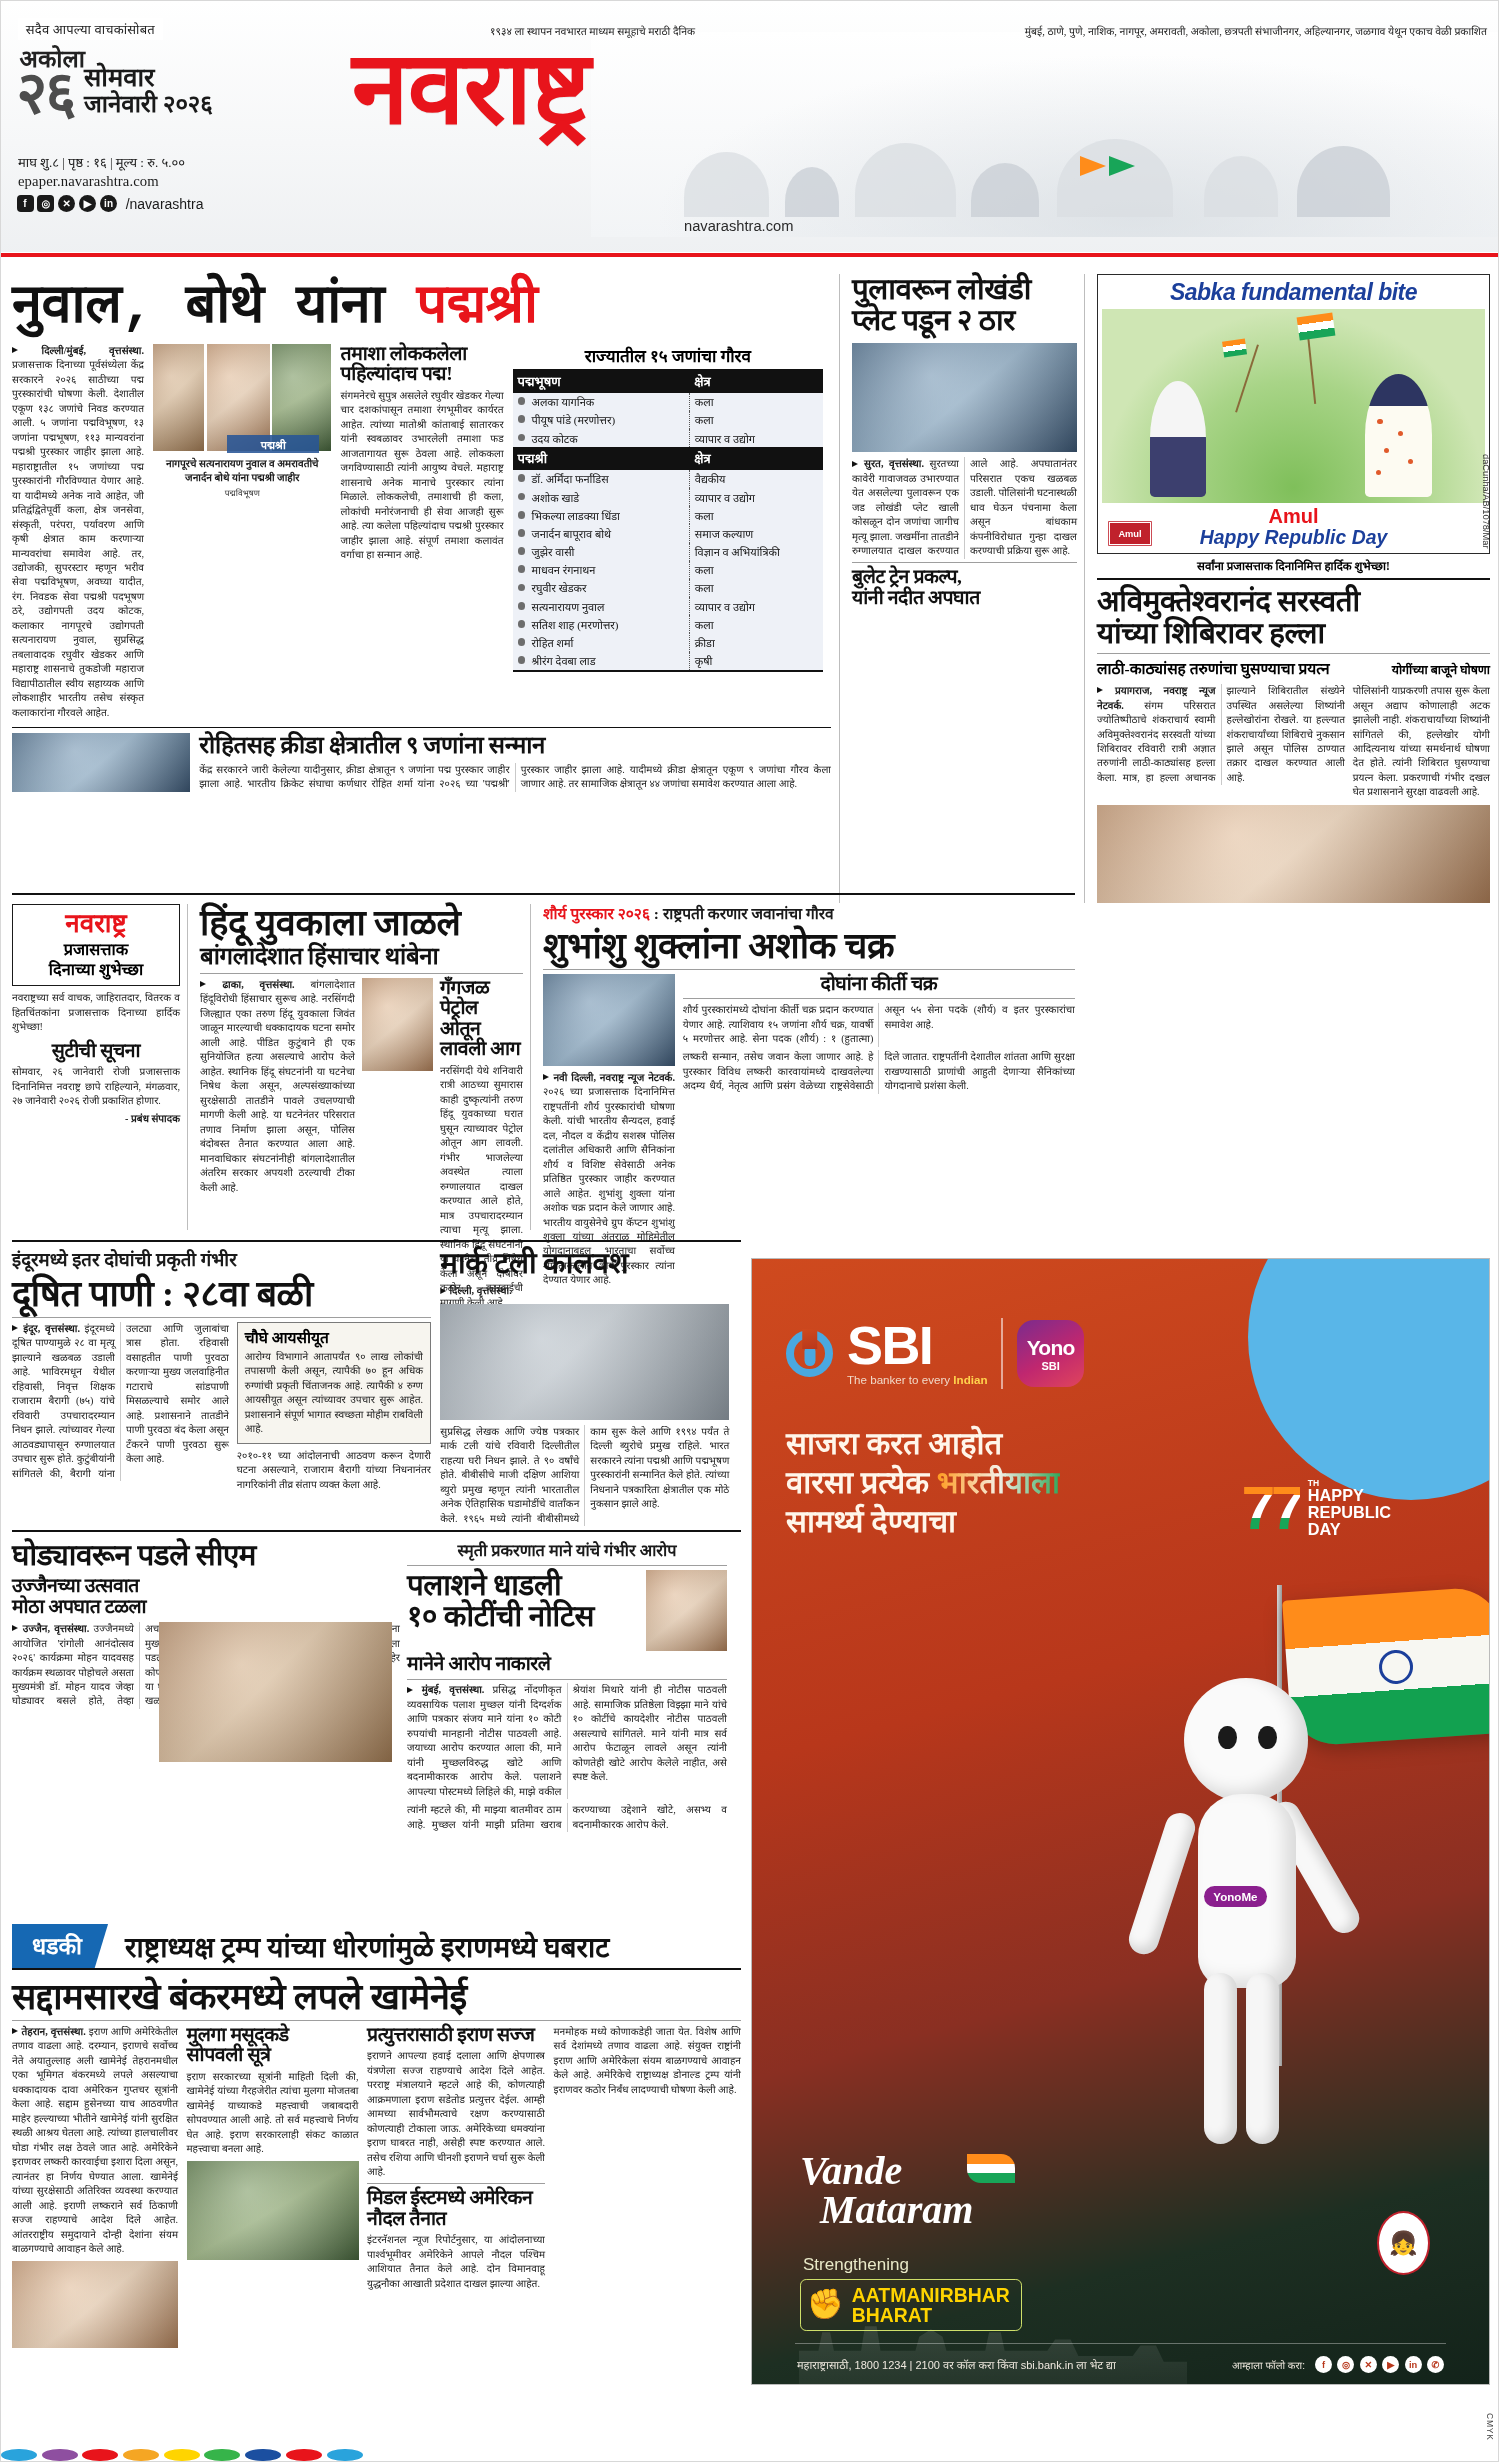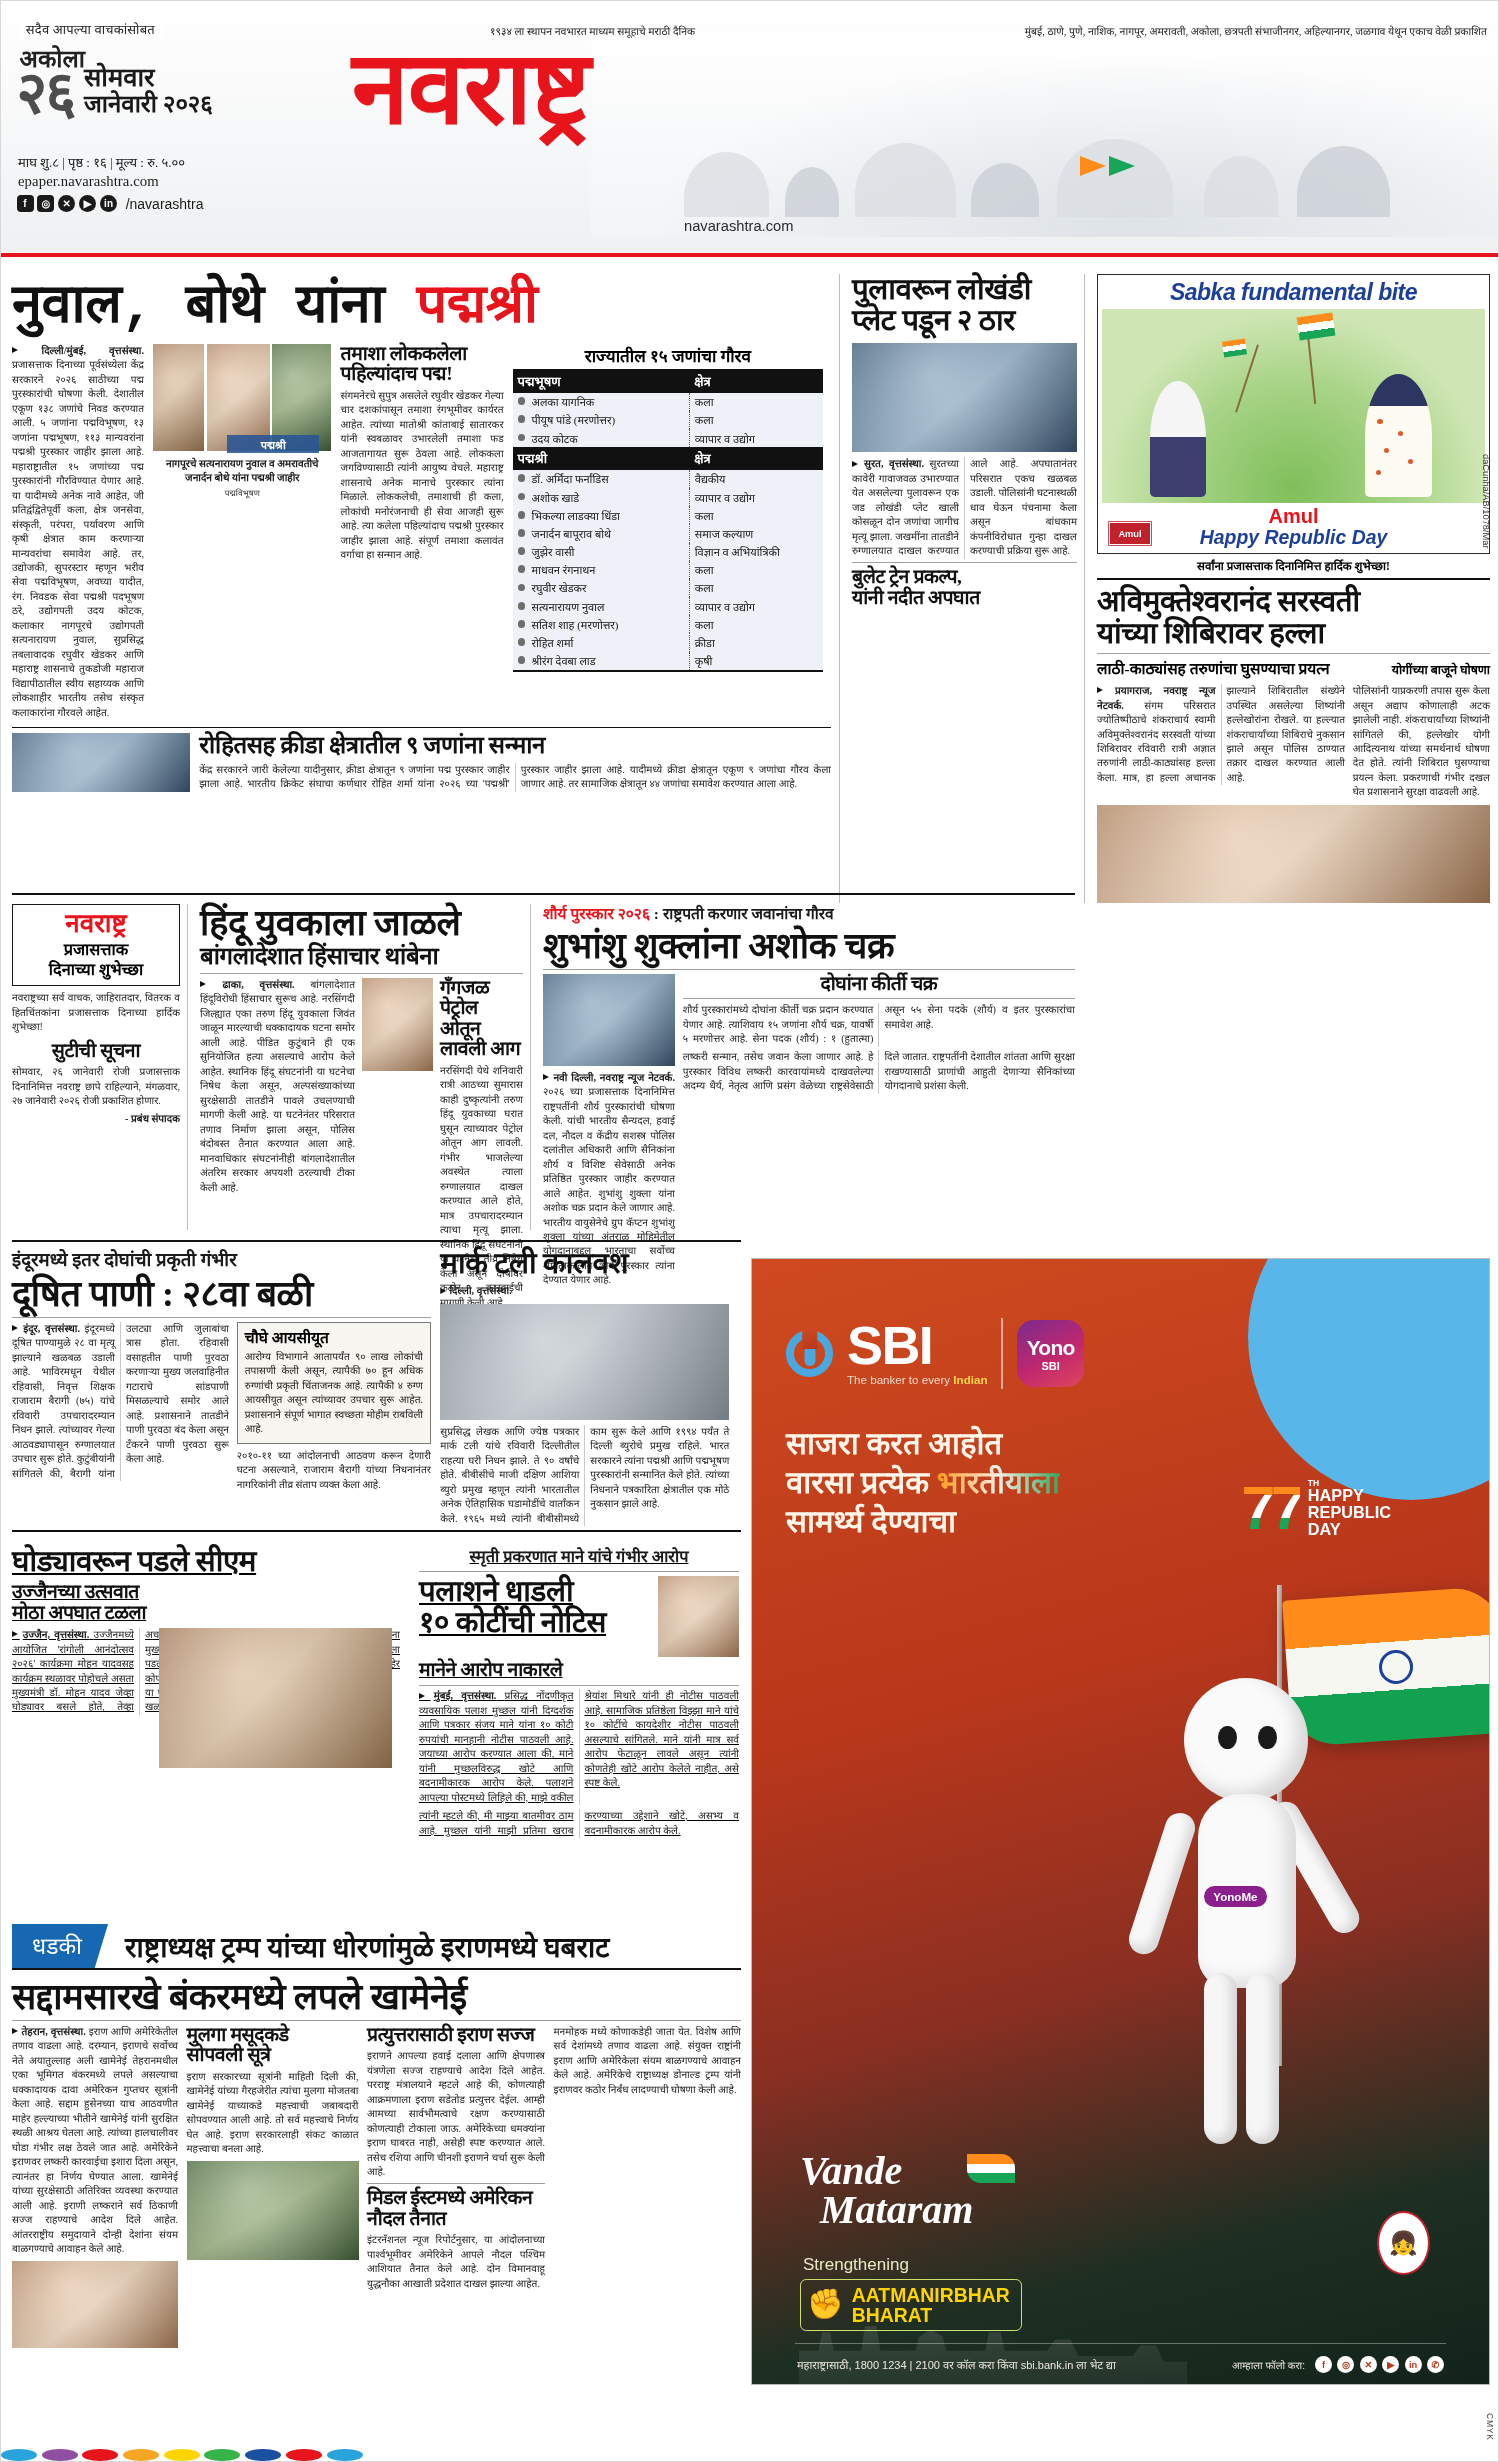--- a/index.html
+++ b/index.html
@@ -263,21 +263,21 @@
   .sbi-footline { position:absolute; left: 43px; right: 43px; bottom: 40px; height:0.8px; background: rgba(255,255,255,.35); }
   .sbi-footer { position:absolute; left: 45px; bottom: 12.4px; color: #efe9df; font-size: 11px; font-family:"Liberation Sans",sans-serif;}
   .sbi-social { position:absolute; right: 45px; bottom: 11px; display:flex; gap:5.4px; align-items:center; }
   .sbi-social .ic { width: 17px; height: 17px; border-radius: 50%; background: #fff; color:#b8371b;
     display:flex; align-items:center; justify-content:center; font-size: 9.3px; font-weight:800; font-family:"Liberation Sans",sans-serif;}
   .sbi-social .lbl { color:#efe9df; font-size: 10px; margin-right: 4.7px; font-family:"Liberation Sans",sans-serif;}
 
   
   .dhadki-wrap { display: flex; align-items: stretch; border-bottom: 2.3px solid #111; }
   .dhadki-tag {
-    background: #1668b3; color: #fff; font-size: 23px; font-weight: 400;
+    background: #1668b3; color: #fff; font-size: 23px; font-weight: 700;
     padding: 4.7px 26px 4.7px 20px; clip-path: polygon(0 0, 100% 0, 86% 100%, 0 100%);
   }
   .dhadki-text { font-size: 28px; font-weight: 800; padding: 3.1px 0 3.1px 17px; color:#111; }
 
   
   .note-box { border: 0.8px solid #7a7a7a; background: #f7f5ef; padding: 6.2px 7px; }
   .note-title { font-size: 15.5px; font-weight: 800; text-align: left; line-height: 1.15; margin-bottom: 3.1px; }
 
   .sep-strong { height: 2.3px; background: #111; }
   .sep-med { height: 1.6px; background: #111; }
@@ -633,21 +633,21 @@
           <b class="dateline">दिल्ली, वृत्तसंस्था.</b>
         </div>
         <div class="photo" style="height:116px; margin-top:4.7px;"></div>
         <div class="body-text cols2" style="margin-top:5.4px;">सुप्रसिद्ध लेखक आणि ज्येष्ठ पत्रकार मार्क टली यांचे रविवारी दिल्लीतील राहत्या घरी निधन झाले. ते ९० वर्षांचे होते. बीबीसीचे माजी दक्षिण आशिया ब्युरो प्रमुख म्हणून त्यांनी भारतातील अनेक ऐतिहासिक घडामोडींचे वार्तांकन केले. १९६५ मध्ये त्यांनी बीबीसीमध्ये काम सुरू केले आणि १९९४ पर्यंत ते दिल्ली ब्युरोचे प्रमुख राहिले. भारत सरकारने त्यांना पद्मश्री आणि पद्मभूषण पुरस्कारांनी सन्मानित केले होते. त्यांच्या निधनाने पत्रकारिता क्षेत्रातील एक मोठे नुकसान झाले आहे.</div>
       </div>
     </div>
   </div>
 
   <div style="position:absolute; left:11px; top:1529px; width:729px;">
     <div class="sep-strong"></div>
-    <div style="display:flex; gap:19px; margin-top:14px;text-decoration:underline;">
+    <div style="display:flex; gap:7px; margin-top:8px;">
       <div style="width:388px;">
         <div class="headline h-l">घोड्यावरून पडले सीएम</div>
         <div class="note-box" style="margin-top:4.7px; border:none; background:transparent; padding:0;">
           <div class="headline h-s">उज्जैनच्या उत्सवात</div>
           <div class="headline h-s">मोठा अपघात टळला</div>
         </div>
         <div class="photo warm" style="height:140px; margin-top:4.7px; margin-left:147px; width:233px;"></div>
         <div class="body-text cols3" style="margin-top:-140px;">
           <b class="dateline">उज्जैन, वृत्तसंस्था.</b>
           <span>उज्जैनमध्ये आयोजित 'रांगोली आनंदोत्सव २०२६' कार्यक्रमा मोहन यादवसह कार्यक्रम स्थळावर पोहोचले असता मुख्यमंत्री डॉ. मोहन यादव जेव्हा घोड्यावर बसले होते, तेव्हा अचानक घोडा बिथरल्याने मुख्यमंत्री तोल जाऊन खाली पडले. मात्र, सुदैवाने त्यांना कोणतीही दुखापत झालेली नाही. या घटनेनंतर उपस्थितांमध्ये एकच खळबळ उडाली. सुरक्षा रक्षकांनी तातडीने धाव घेऊन मुख्यमंत्र्यांना सावरले. कार्यक्रमाच्या सुरुवातीला कालिदास अकादमी परिसराबाहेर केली.</span>

